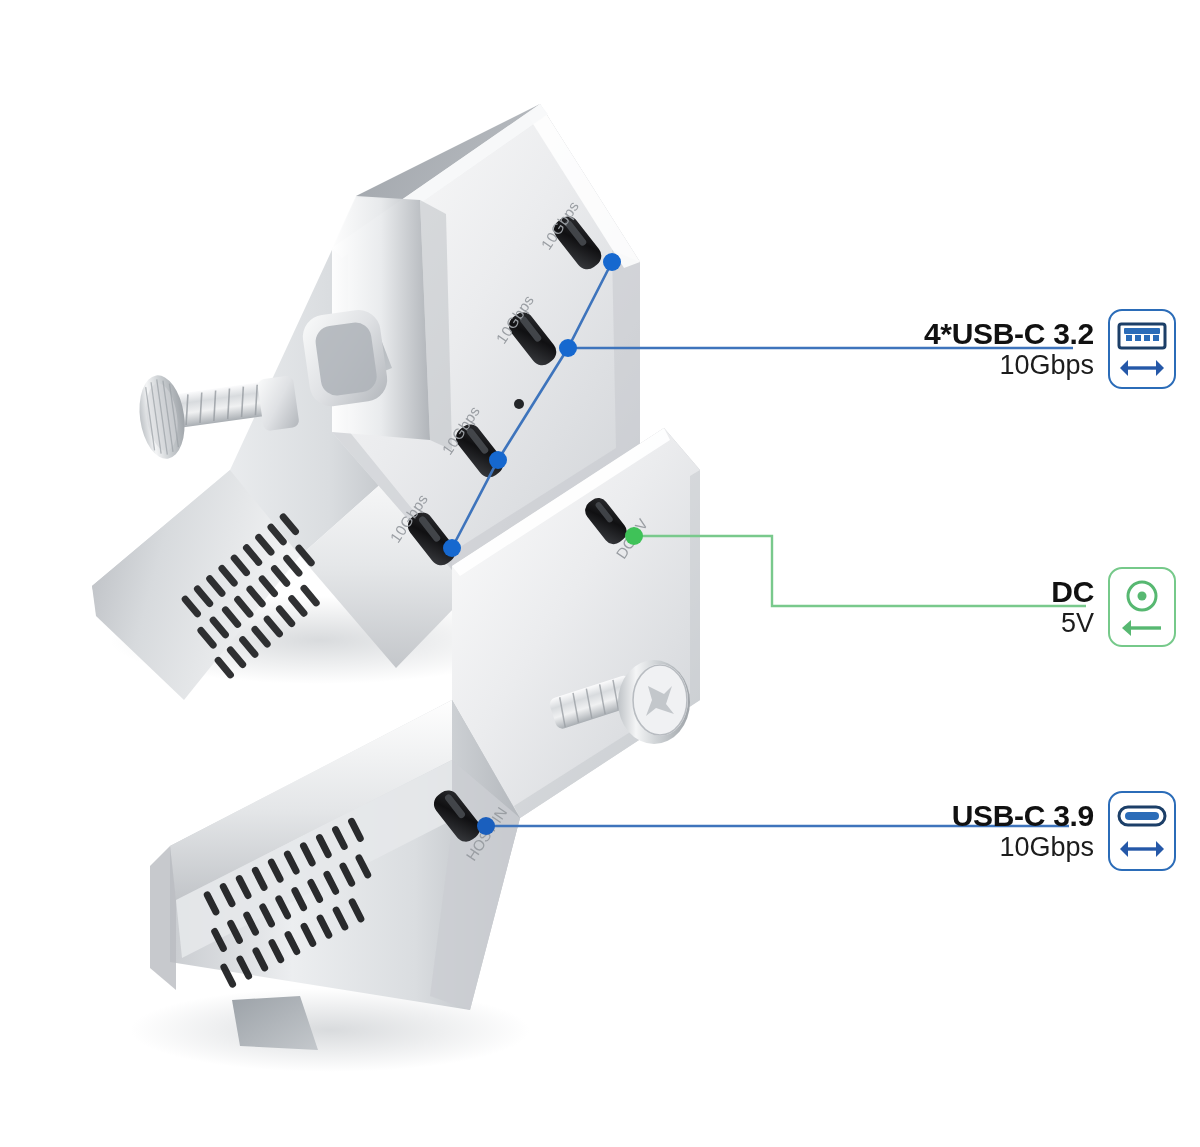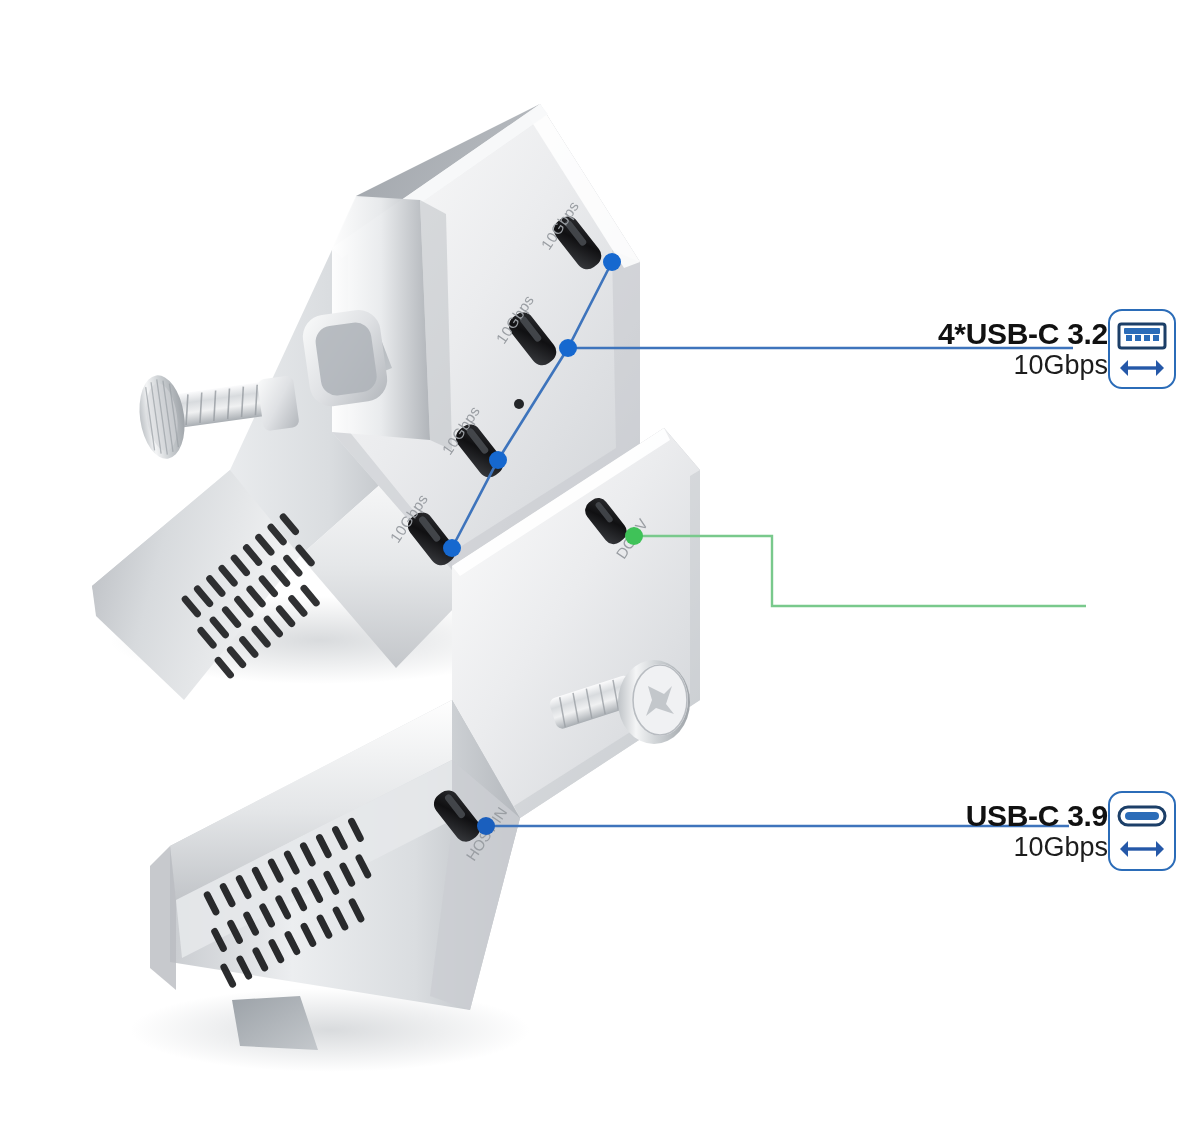--- a/index.html
+++ b/index.html
@@ -30,21 +30,21 @@
     position: absolute;
     display: flex;
     align-items: center;
     justify-content: flex-end;
   }
   .callout .textcol {
     display: flex;
     flex-direction: column;
     align-items: flex-end;
     justify-content: center;
-    padding-right: 0;
+    padding-right: 14px;
   }
   .callout .title {
     font-size: 30px;
     font-weight: bold;
     color: #111111;
     line-height: 1.06;
     letter-spacing: -0.3px;
     white-space: nowrap;
   }
   .callout .sub {
@@ -465,20 +465,36 @@
         <rect x="37" y="16" width="6" height="6" fill="#2b6cb8"></rect>
       </svg>
       <svg width="48" height="22" viewBox="0 0 48 22" style="margin-top:4px" aria-hidden="true">
         <line x1="9" y1="11" x2="39" y2="11" stroke="#2558a8" stroke-width="3.4"></line>
         <path d="M10,3 L2,11 L10,19 Z" fill="#2558a8"></path>
         <path d="M38,3 L46,11 L38,19 Z" fill="#2558a8"></path>
       </svg>
     </div>
   </div>
 
+  <div class="callout" style="left:960px; top:560px; width:216px; height:94px;">
+    <div class="textcol">
+      <div class="title">DC</div>
+      <div class="sub">5V</div>
+    </div>
+    <div class="iconbox green">
+      <svg width="40" height="40" viewBox="0 0 40 40" aria-hidden="true">
+        <circle cx="20" cy="20" r="14" fill="none" stroke="#57b871" stroke-width="3"></circle>
+        <circle cx="20" cy="20" r="4.5" fill="#57b871"></circle>
+      </svg>
+      <svg width="46" height="20" viewBox="0 0 46 20" style="margin-top:2px" aria-hidden="true">
+        <line x1="12" y1="10" x2="42" y2="10" stroke="#57b871" stroke-width="3.4"></line>
+        <path d="M12,2 L3,10 L12,18 Z" fill="#57b871"></path>
+      </svg>
+    </div>
+  </div>
 
   <div class="callout" style="left:880px; top:784px; width:296px; height:94px;">
     <div class="textcol">
       <div class="title">USB-C 3.9</div>
       <div class="sub">10Gbps</div>
     </div>
     <div class="iconbox blue">
       <svg width="52" height="28" viewBox="0 0 52 28" aria-hidden="true">
         <rect x="3" y="5" width="46" height="18" rx="9" fill="none" stroke="#1c3f68" stroke-width="3"></rect>
         <rect x="9" y="10" width="34" height="8" rx="4" fill="#2b6cb8"></rect>

